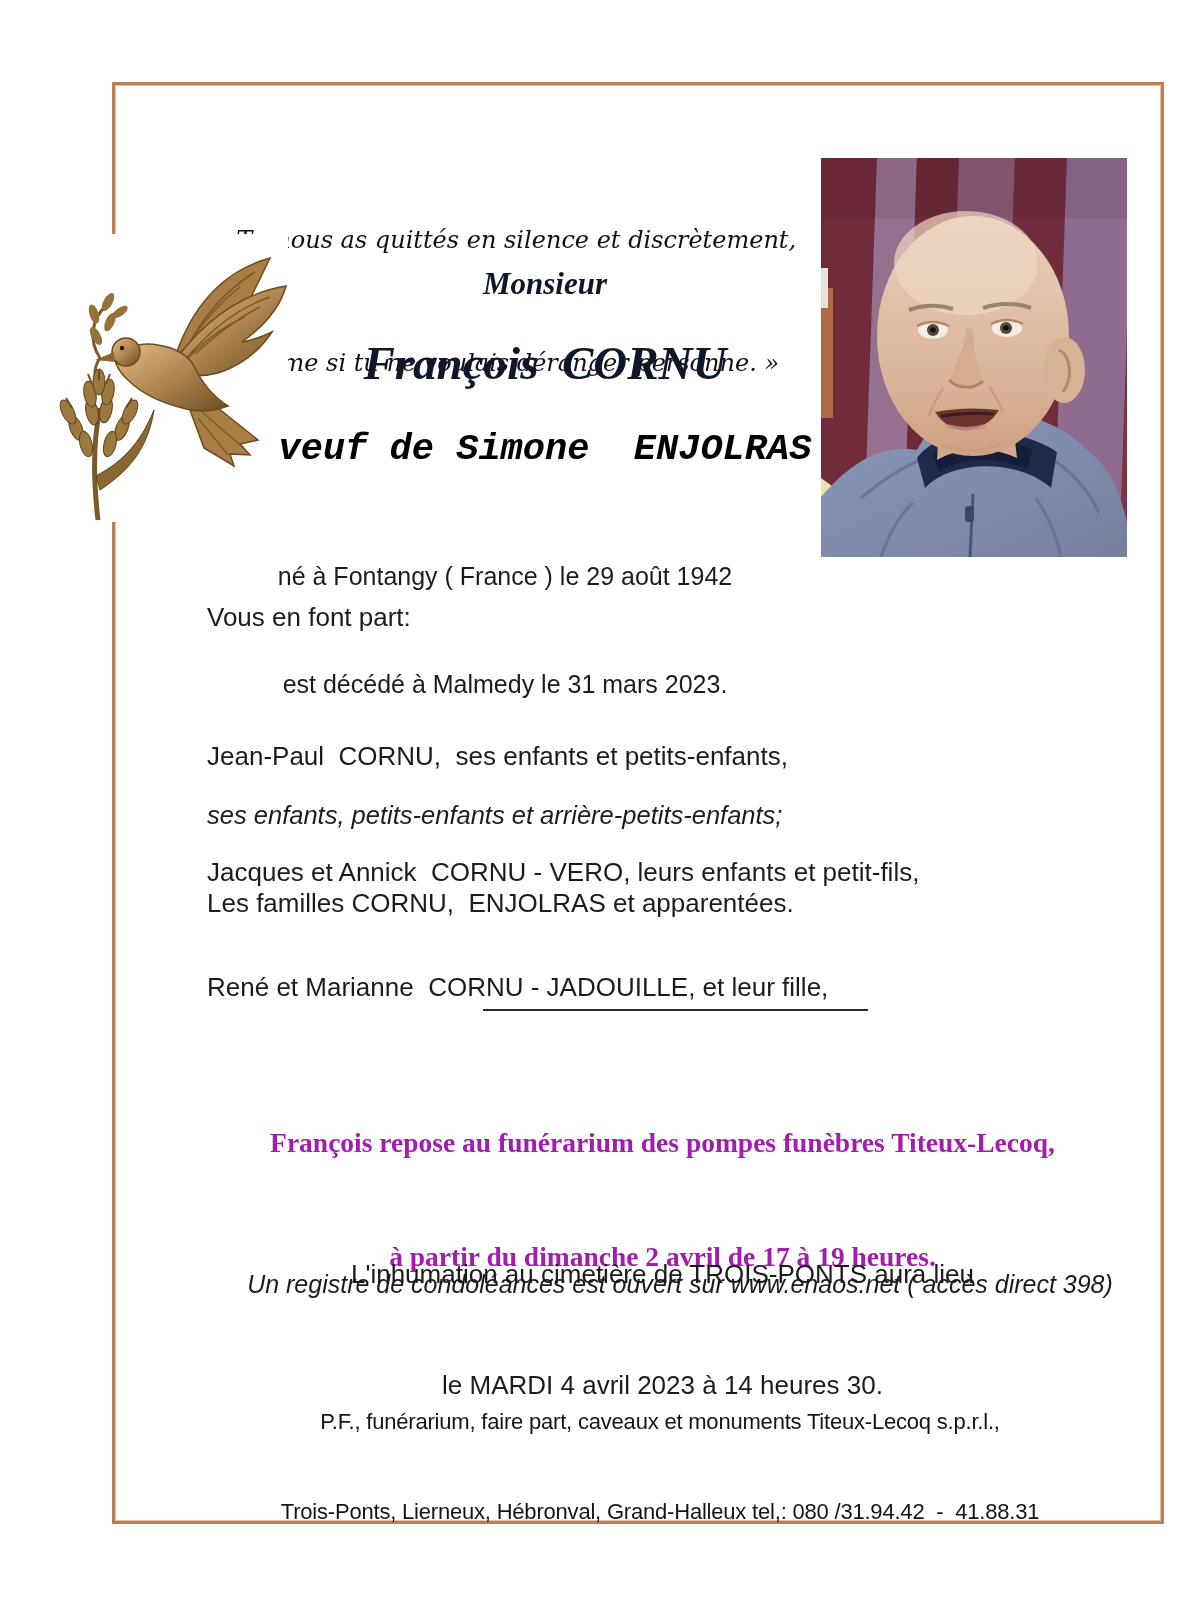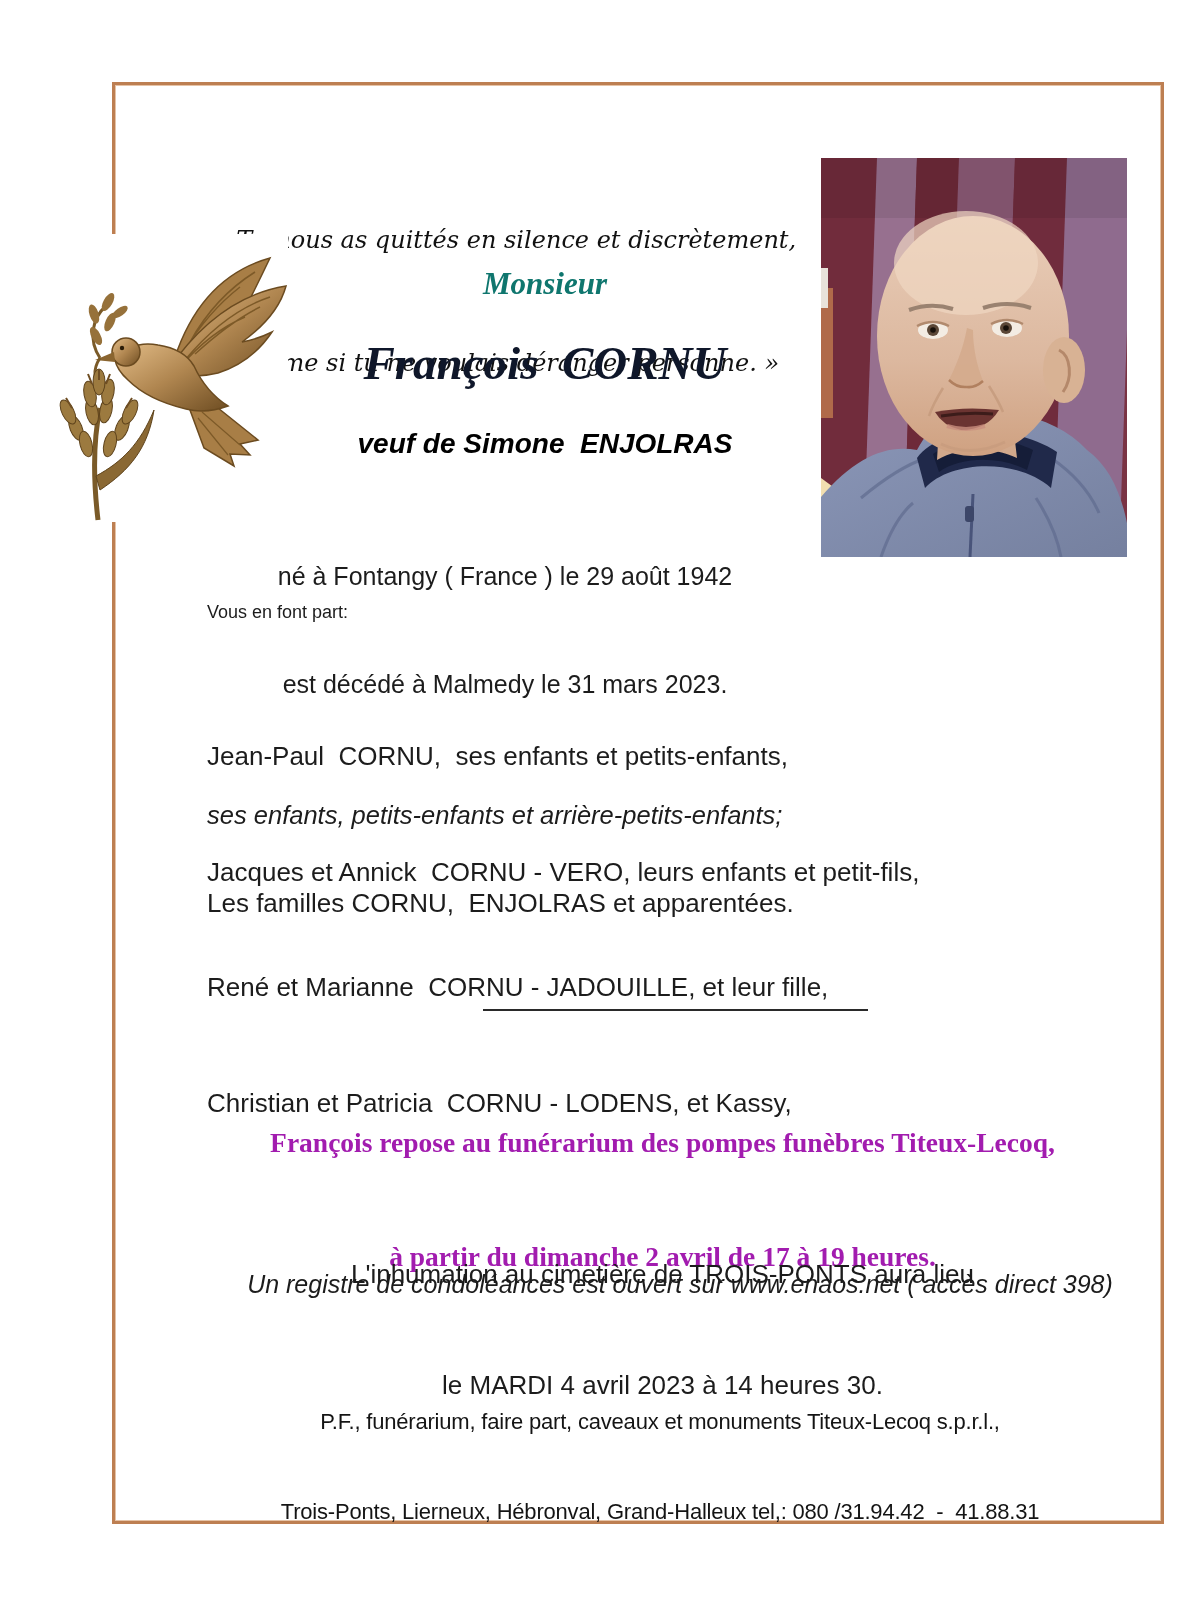--- a/index.html
+++ b/index.html
@@ -17,37 +17,37 @@
   .center { text-align:center; }
 
   .quote {
     left:125px; top:138px; width:760px;
     font-family:"DejaVu Serif", serif; font-style:italic;
     font-size:24px; line-height:41px; color:#111;
   }
   .monsieur {
     left:200px; top:266px; width:690px;
     font-family:"Liberation Serif", serif; font-style:italic; font-weight:bold;
-    font-size:31px; color:#0f766e;
+    font-size:31px; color:#0f172a;
   }
   .name {
     left:200px; top:336px; width:690px;
     font-family:"Liberation Serif", serif; font-style:italic; font-weight:bold;
     font-size:47px; color:#0f172a;
   }
   .widower {
     left:200px; top:428px; width:690px;
-    font-family:Liberation Sans, sans-serif; font-style:italic; font-weight:bold;
-    font-size:28px; color:#000;
+    font-family:Liberation Mono, monospace; font-style:italic; font-weight:bold;
+    font-size:37px; color:#000;
   }
   .dates {
     left:160px; top:486px; width:690px;
     font-size:25px; line-height:36px;
   }
-  .intro { left:207px; top:602px; font-size:18px; }
+  .intro { left:207px; top:602px; font-size:26px; }
   .family { left:207px; top:660px; font-size:26px; line-height:38.5px; }
   .descendants {
     left:207px; top:801px; width:910px; 
     font-style:italic; font-size:25.5px;
   }
   .families-line { left:207px; top:888px; font-size:26px; }
 
   .separator {
     position:absolute; left:483px; top:1009px; width:385px; height:2px;
     background:#2a2a2a;
@@ -225,21 +225,20 @@
       <rect x="144" y="348" width="9" height="16" rx="3" fill="#3c4668"></rect>
     </svg>
   </div>
 
   <div class="txt intro">Vous en font part:</div>
 
   <div class="txt family">
     <div>Jean-Paul  CORNU,  ses enfants et petits-enfants,</div>
     <div>Jacques et Annick  CORNU - VERO, leurs enfants et petit-fils,</div>
     <div>René et Marianne  CORNU - JADOUILLE, et leur fille,</div>
-    <div>Christian et Patricia  CORNU - LODENS, et Kassy,</div>
   </div>
 
   <div class="txt descendants">ses enfants, petits-enfants et arrière-petits-enfants;</div>
 
   <div class="txt families-line">Les familles CORNU,  ENJOLRAS et apparentées.</div>
 
   <div class="separator"></div>
 
   <div class="txt repose center">
     <div>François repose au funérarium des pompes funèbres Titeux-Lecoq,</div>

